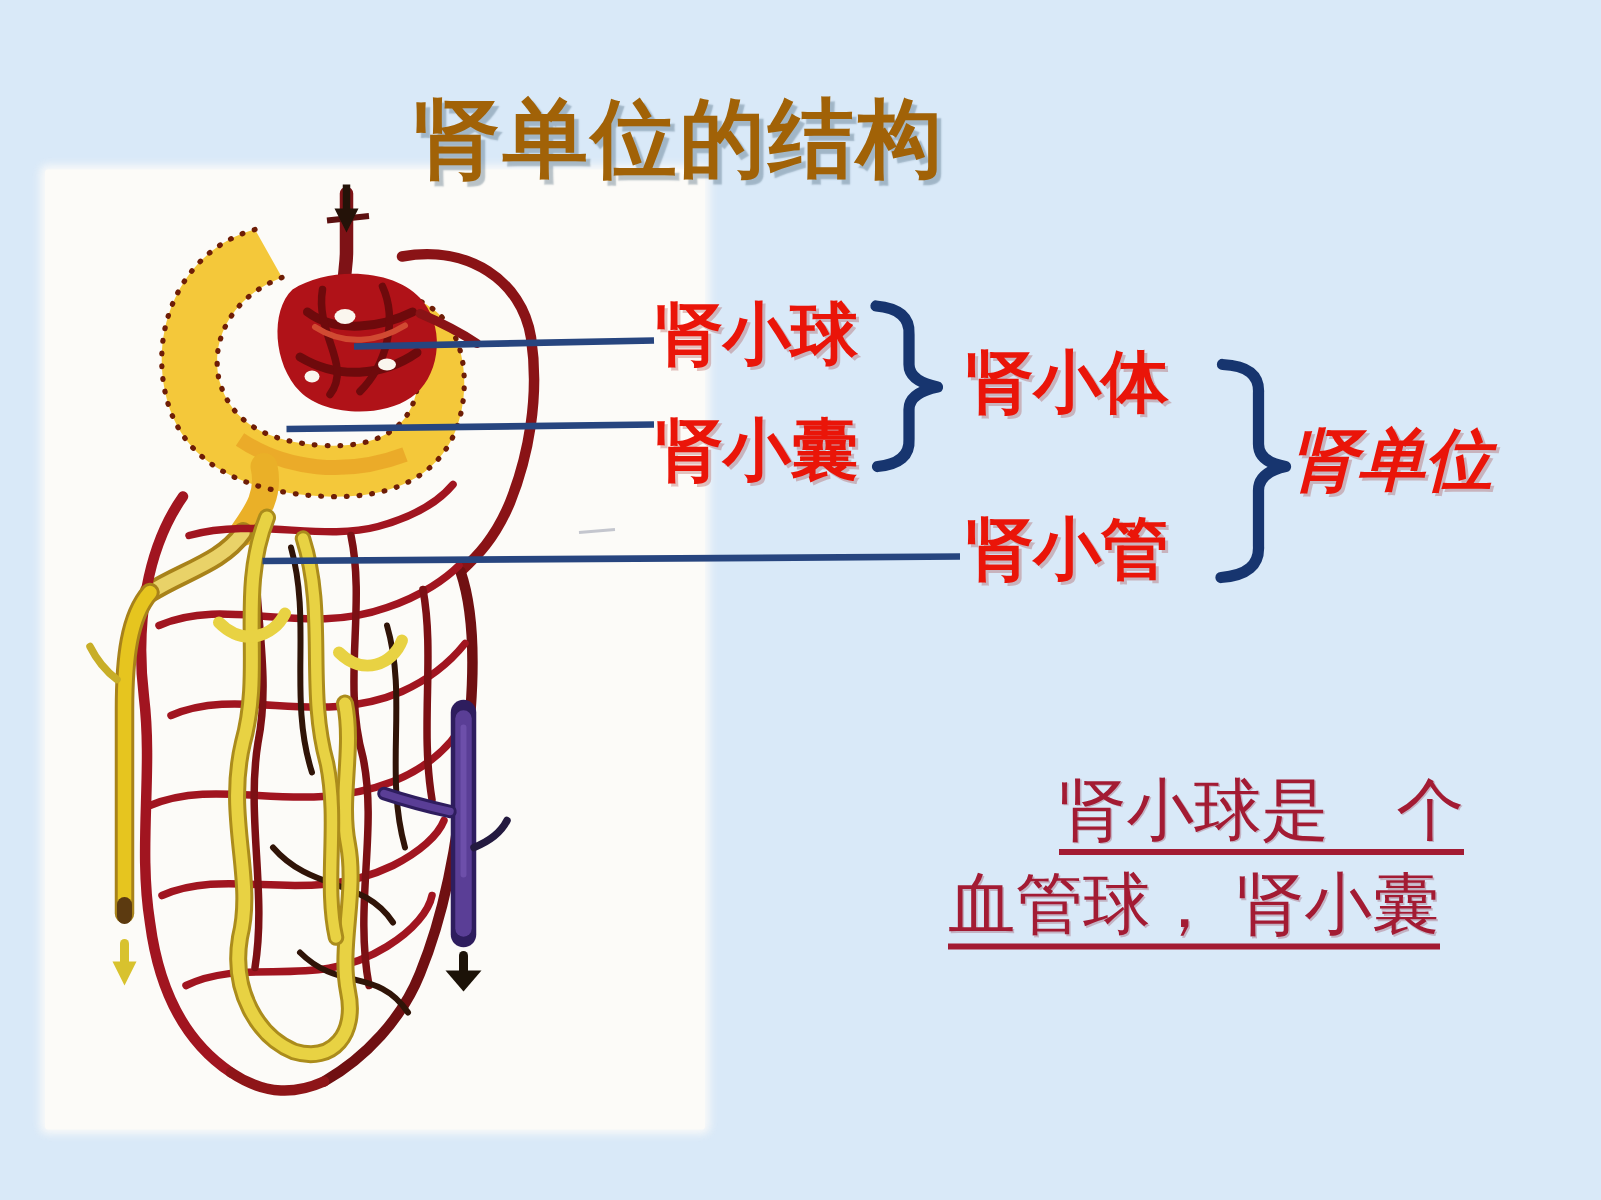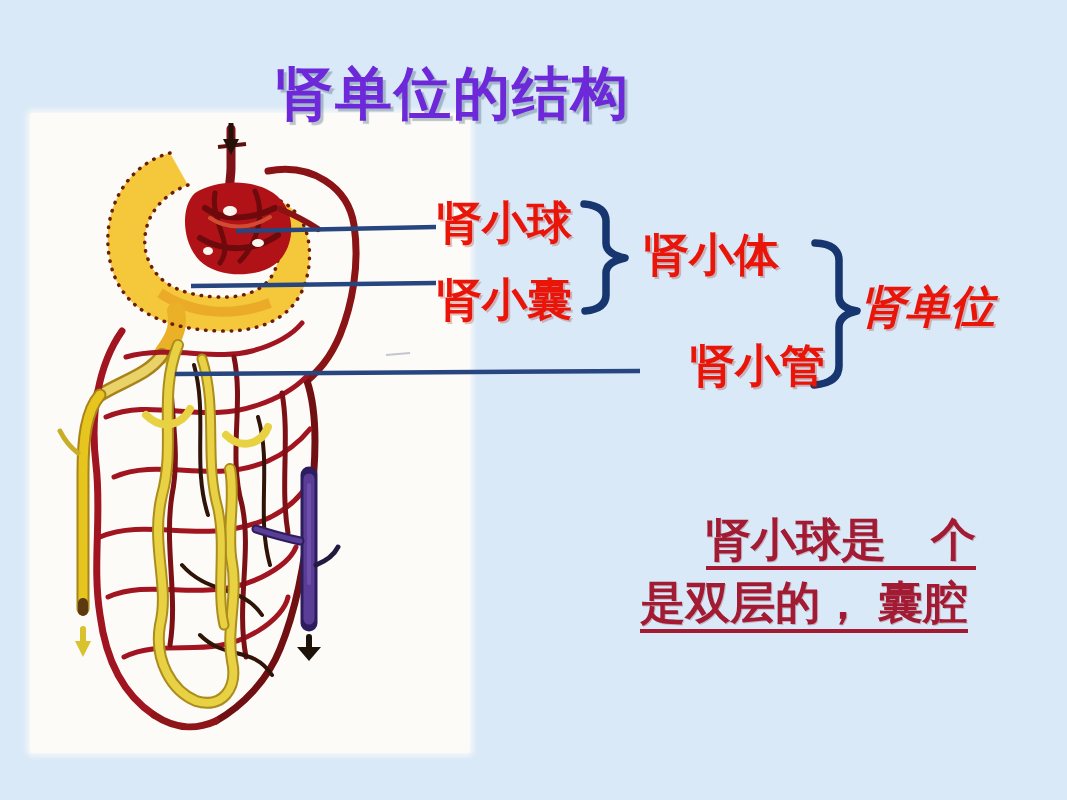--- a/index.html
+++ b/index.html
@@ -9,39 +9,38 @@
     font-family:"Liberation Sans","DejaVu Sans",sans-serif;
   }
   .panel{
     position:absolute;left:30px;top:113px;width:440px;height:640px;
     background:#fcfbf8;border-radius:2px;
     box-shadow:0 0 6px 3px rgba(252,251,248,.9);
   }
   .page-title{
     position:absolute;left:276px;top:60px;width:520px;
     font-size:57px;font-weight:bold;letter-spacing:2px;line-height:66px;
-    color:#6d28d9;text-shadow:3px 3px 1px rgba(45,75,95,.32);
+    color:#a16207;text-shadow:3px 3px 1px rgba(45,75,95,.32);
     white-space:nowrap;
   }
   .dlabel{
     position:absolute;font-size:45px;font-weight:bold;line-height:48px;
     color:#ea1509;text-shadow:2px 2px 0 rgba(150,20,10,.25);
     white-space:nowrap;
   }
   #lbl-glomerulus{left:437px;top:199px;}
   #lbl-capsule{left:437px;top:276px;}
   #lbl-corpuscle{left:644px;top:231px;font-family:Liberation Serif, serif;}
-  #lbl-tubule{left:644px;top:342px;margin-left:46px;}
+  #lbl-tubule{left:644px;top:342px;}
   #lbl-nephron{left:860px;top:283px;font-style:italic;}
   .overlay{position:absolute;left:0;top:0;width:1067px;height:800px;pointer-events:none;}
   .note{
-    position:absolute;left:604px;top:514px;width:400px;
-    font-size:45px;font-weight:bold;color:#a31b33;
+    position:absolute;left:632px;top:514px;width:400px;
+    font-size:45px;font-weight:normal;color:#a31b33;
     text-shadow:1px 1px 0 rgba(130,15,35,.25);
-    text-align:center;
   }
   .note-line{
     display:inline-block;white-space:pre;line-height:46px;
     border-bottom:4px solid #a31b33;padding-bottom:3px;margin-bottom:7px;
   }
   .note-row{display:block;}
   .note-row.indent{padding-left:74px;}
 </style>
 </head>
 <body>
@@ -149,14 +148,14 @@
 <div class="page-title">肾单位的结构</div>
 
 <div class="dlabel" id="lbl-glomerulus">肾小球</div>
 <div class="dlabel" id="lbl-capsule">肾小囊</div>
 <div class="dlabel" id="lbl-corpuscle">肾小体</div>
 <div class="dlabel" id="lbl-tubule">肾小管</div>
 <div class="dlabel" id="lbl-nephron">肾单位</div>
 
 <div class="note">
   <span class="note-row indent"><span class="note-line">肾小球是　个</span></span>
-  <span class="note-row"><span class="note-line">是双层的， 囊腔</span></span>
+  <span class="note-row"><span class="note-line">血管球， 肾小囊</span></span>
 </div>
 
 </body></html>

